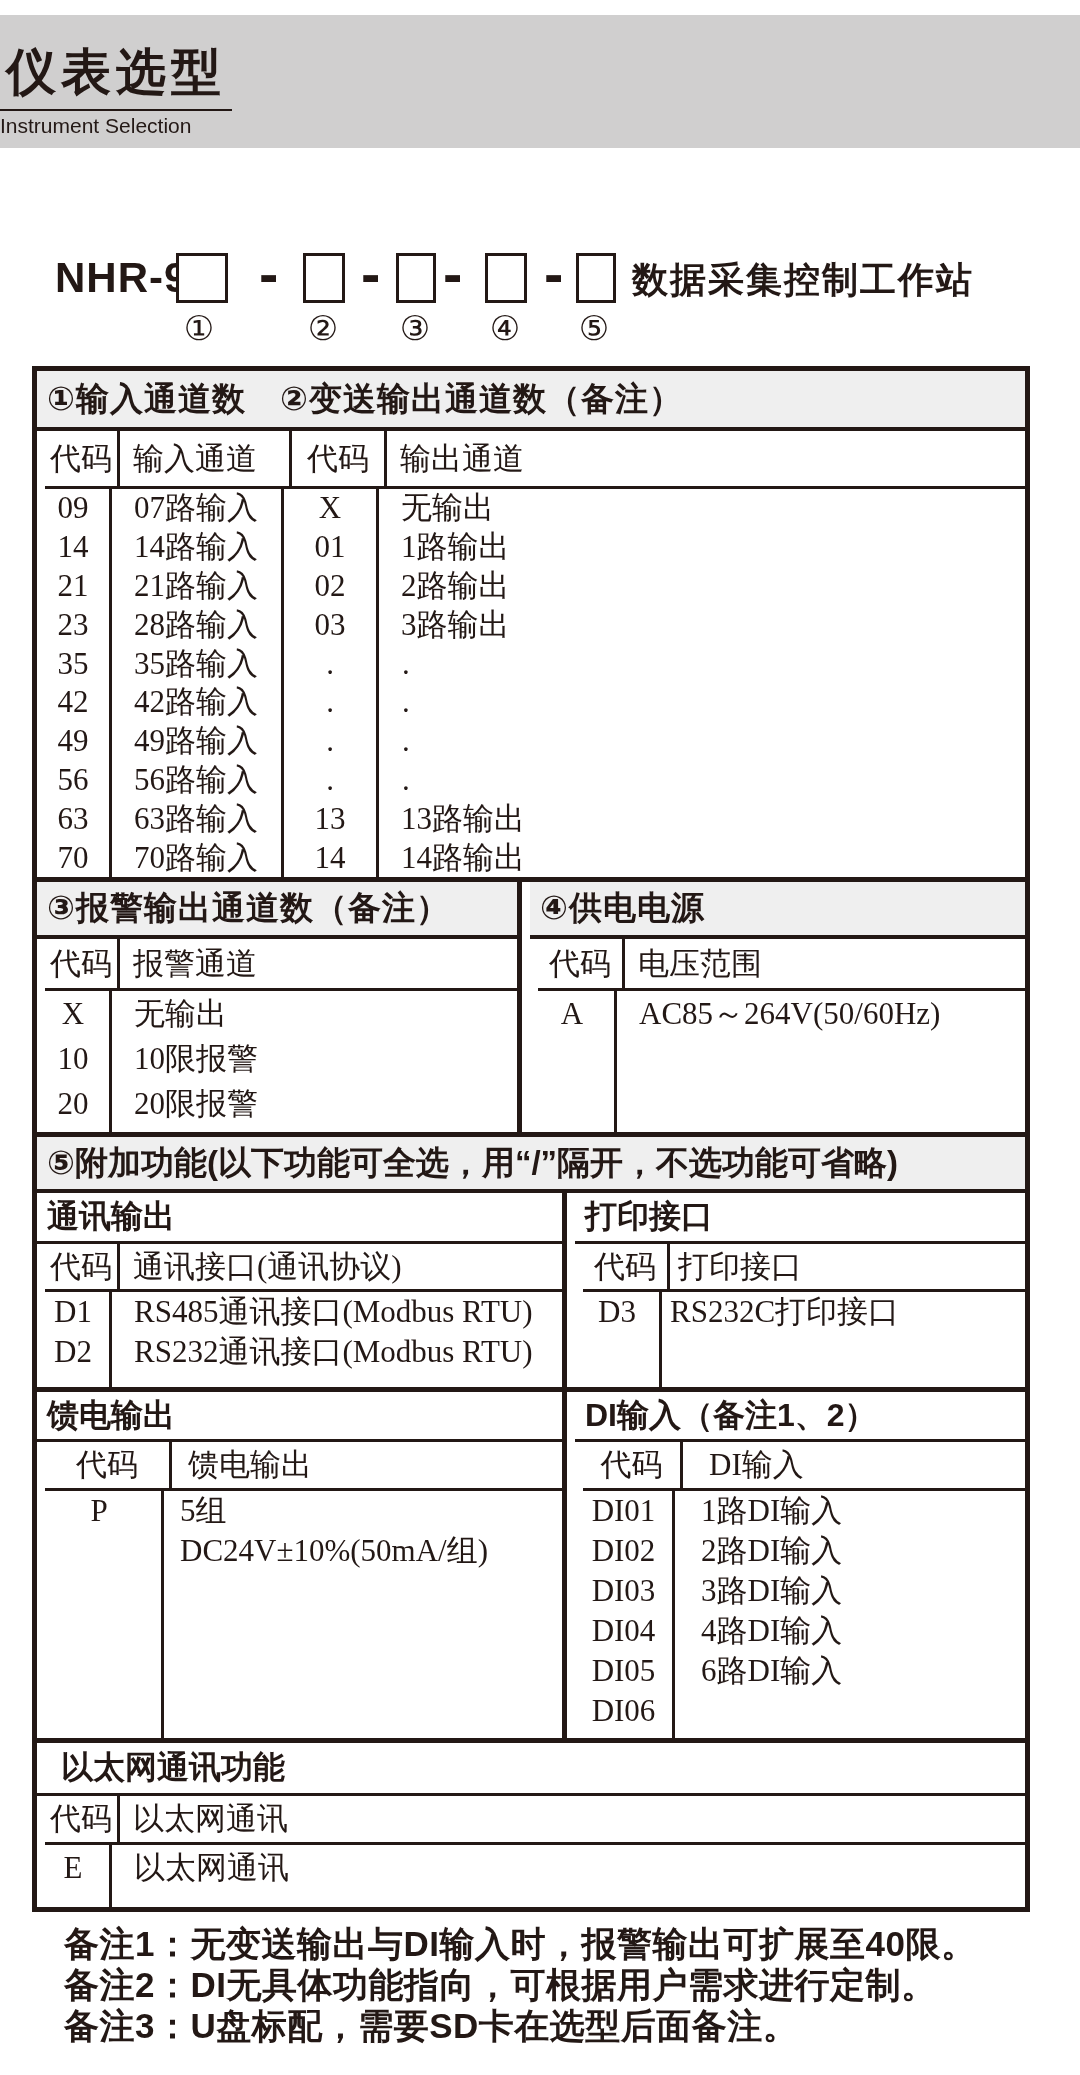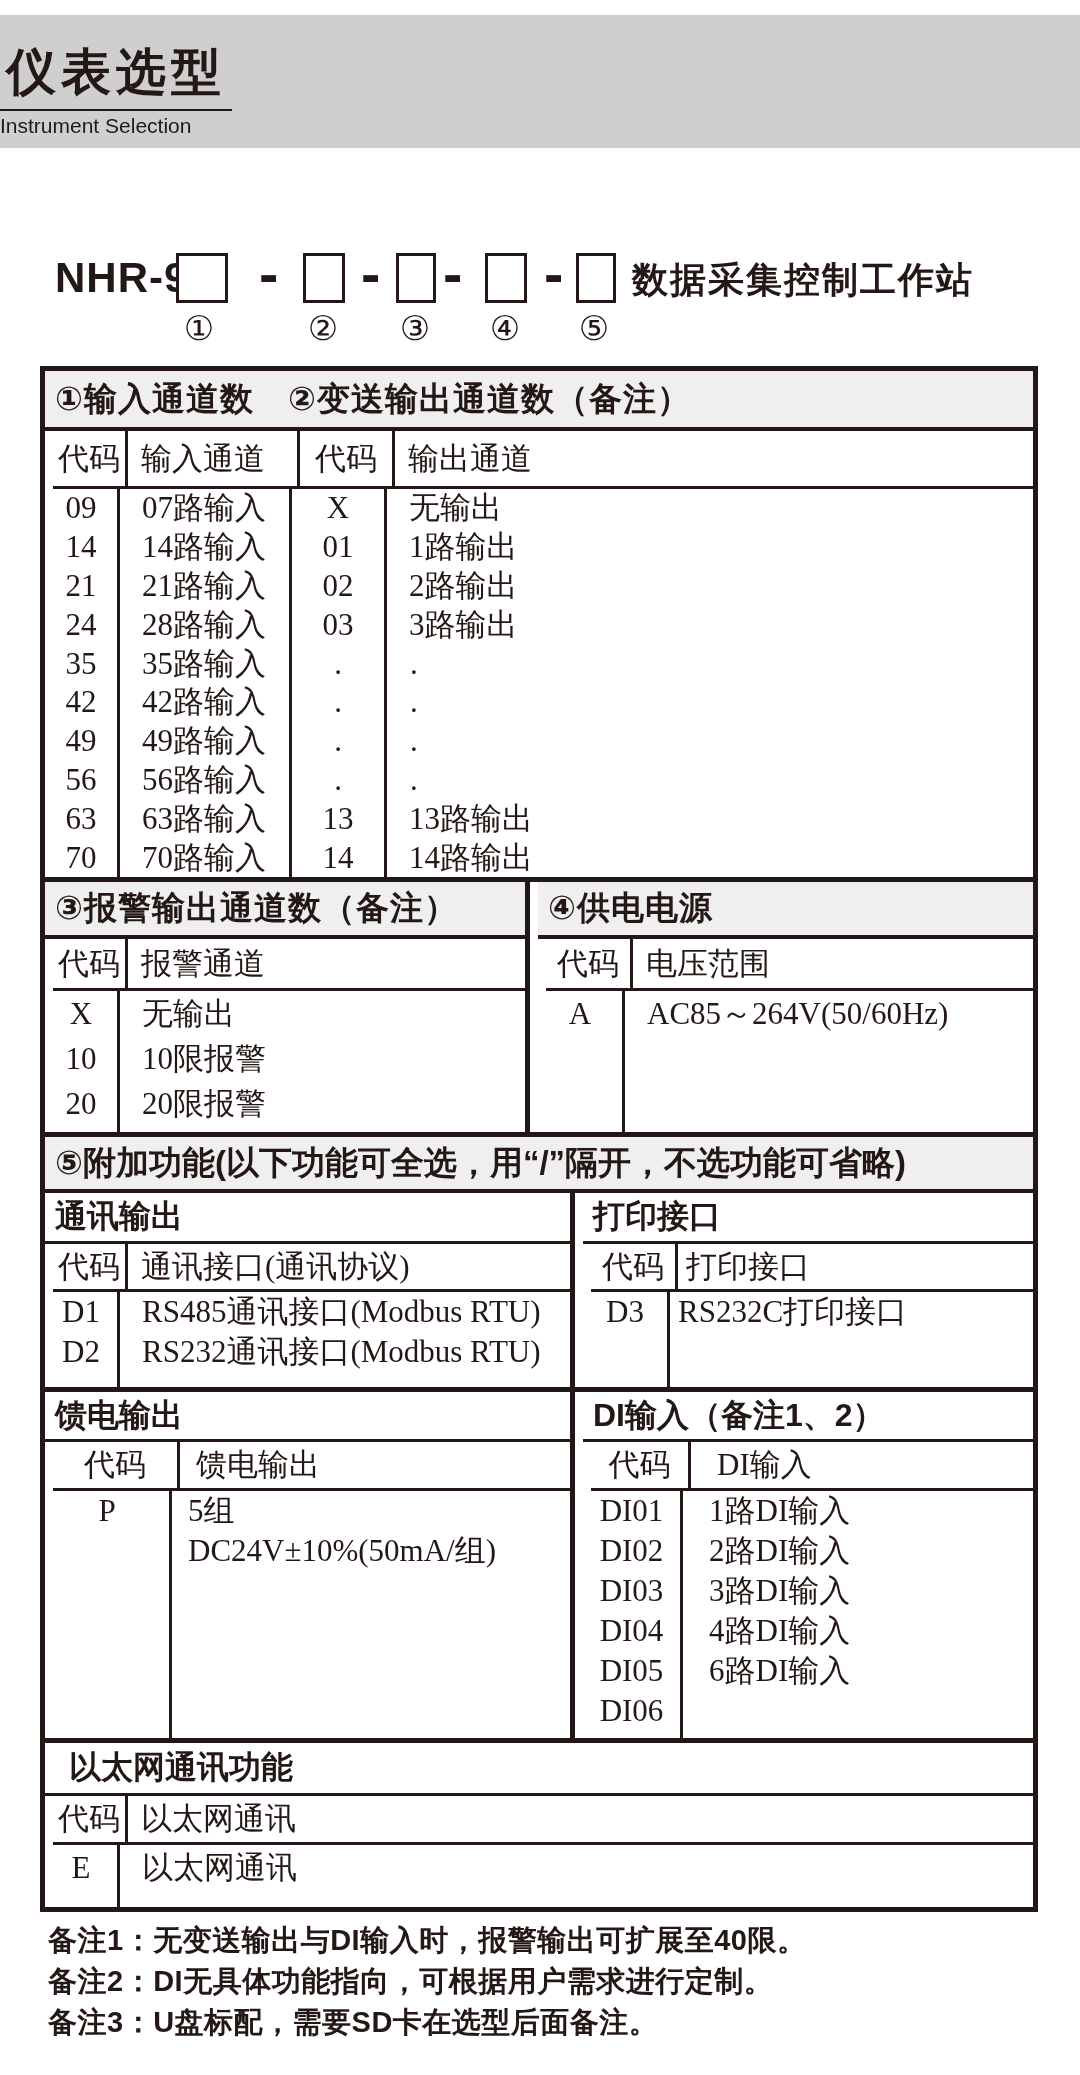--- a/index.html
+++ b/index.html
@@ -25,21 +25,21 @@
   .b4{left:430px;width:36px;}
   .b5{left:521px;width:34px;}
   .m-dash{position:absolute;top:-6px;font-size:58px;font-weight:900;line-height:60px;}
   .d1{left:204px;} .d2{left:306px;} .d3{left:388px;} .d4{left:489px;}
   .m-suffix{position:absolute;left:577px;top:6px;font-size:36px;font-weight:700;letter-spacing:2px;}
   .m-pos{position:absolute;top:58px;width:40px;text-align:center;
     font-family:"Liberation Serif","DejaVu Serif",serif;font-size:34px;}
   .p1{left:124px;} .p2{left:248px;} .p3{left:340px;} .p4{left:430px;} .p5{left:519px;}
 
   
-  .sheet{position:absolute;left:40px;top:366px;width:998px;box-sizing:border-box;
+  .sheet{position:absolute;left:32px;top:366px;width:998px;box-sizing:border-box;
     border:5px solid #231815;background:#fff;}
   .band{background:#efefef;display:flex;align-items:center;
     font-weight:700;font-size:33px;letter-spacing:1px;padding-left:10px;
     border-bottom:4px solid #231815;}
   .band.s12h{height:56px;}
   .ch{display:grid;font-family:"Liberation Serif","DejaVu Serif",serif;font-size:31px;
     border-bottom:3px solid #231815;margin-left:8px;}
   .ch>div{border-right:3px solid #231815;display:flex;align-items:center;}
   .ch>div:last-child{border-right:0;}
   .cen{justify-content:center;}
@@ -85,21 +85,21 @@
   .data-f .r{height:40px;}
   .dipad{padding-left:26px;}
   .eth{border-top:5px solid #231815;}
   .sh-e{height:50px;padding-left:24px;}
   .cols-e{grid-template-columns:75px 1fr;}
   .ch-e{height:46px;}
   .data-e{height:62px;}
   .data-e .r{height:46px;}
 
   
-  .note{position:absolute;left:48px;font-size:29px;font-weight:700;letter-spacing:0.5px;}
+  .note{position:absolute;left:64px;font-size:35px;font-weight:700;letter-spacing:0.5px;}
   .n1{top:1921px;} .n2{top:1962px;} .n3{top:2003px;}
 </style>
 </head>
 <body>
 
 <div class="banner">
   <div class="banner-title">仪表选型</div>
   <div class="banner-sub">Instrument Selection</div>
 </div>
 
@@ -129,21 +129,21 @@
     <div class="cen">代码</div>
     <div class="pad">输入通道</div>
     <div class="cen">代码</div>
     <div class="pad">输出通道</div>
   </div>
   <div class="dcols cols-a data-a">
     <div class="col">
       <div class="r rc">09</div>
       <div class="r rc">14</div>
       <div class="r rc">21</div>
-      <div class="r rc">24</div>
+      <div class="r rc">23</div>
       <div class="r rc">35</div>
       <div class="r rc">42</div>
       <div class="r rc">49</div>
       <div class="r rc">56</div>
       <div class="r rc">63</div>
       <div class="r rc">70</div>
     </div>
     <div class="col">
       <div class="r rl">07路输入</div>
       <div class="r rl">14路输入</div>

